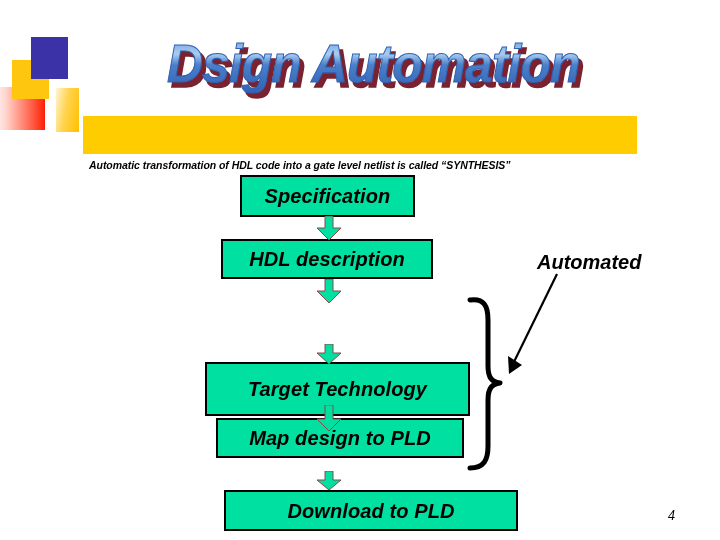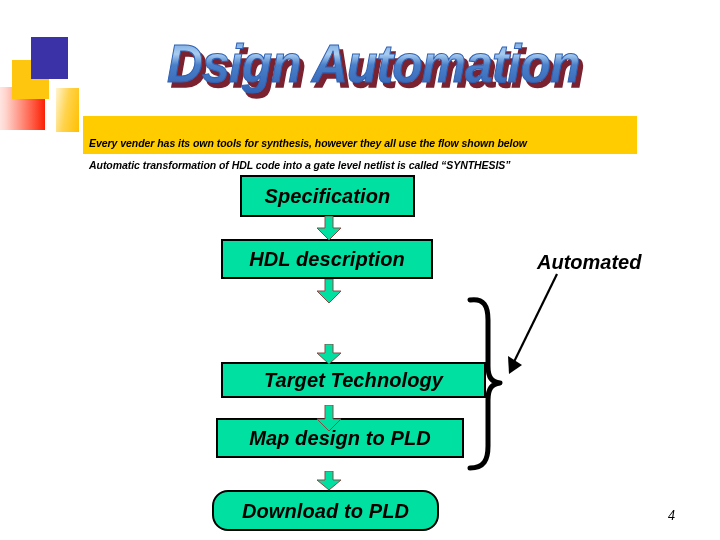--- a/index.html
+++ b/index.html
@@ -31,23 +31,23 @@
 
   
   .flowbox{position:absolute;background:#00e0a0;border:2px solid #000000;
            box-sizing:border-box;display:flex;align-items:center;justify-content:center;}
   .flowbox span{color:#000;font-weight:bold;font-size:20px;line-height:1;
            font-family:"Liberation Sans",sans-serif;letter-spacing:0.1px;}
 
   #box-0{left:240px;top:175px;width:175px;height:42px;text-align:center;}
   #box-1{left:221px;top:239px;width:212px;height:40px;}
   #box-2{left:205px;top:303px;width:264px;height:42px;}
-  #box-3{left:205px;top:362px;width:265px;height:36px;margin-left:16px;}
+  #box-3{left:205px;top:362px;width:265px;height:54px;}
   #box-4{left:216px;top:418px;width:248px;height:40px;}
-  #box-5{left:212px;top:490px;width:227px;height:41px;border-radius:16px;}
+  #box-5{left:224px;top:490px;width:294px;height:41px;}
 
   
   .conn{position:absolute;}
   .conn svg{display:block;}
 
   
   #brace{position:absolute;left:466px;top:294px;width:42px;height:178px;}
   #brace svg{display:block;overflow:visible;}
 
   
@@ -81,21 +81,20 @@
           <stop offset="100%" stop-color="#2f62b4"></stop>
         </linearGradient>
       </defs>
       <text x="4" y="47" font-family="'Liberation Sans',sans-serif" font-size="50" font-weight="bold" transform="scale(1.0,1.08)" style="letter-spacing:-1px" fill="#7a2230" stroke="#7a2230" stroke-width="1.5">Dsign Automation</text>
       <text x="0" y="43" font-family="'Liberation Sans',sans-serif" font-size="50" font-weight="bold" transform="scale(1.0,1.08)" style="letter-spacing:-1px" fill="url(#wa-grad)" stroke="#2f62b4" stroke-width="1">Dsign Automation</text>
     </svg>
   </div>
 
   <div id="banner">
     <div class="bline l1">Automatic transformation of HDL code into a gate level netlist is called “SYNTHESIS”</div>
-    <div class="bline l2">Every vender has its own tools for synthesis,  however they all use the flow shown below</div>
   </div>
 
   <div class="flowbox" id="box-0">
     <span>Specification</span>
   </div>
   <div class="flowbox" id="box-1">
     <span>HDL description</span>
   </div>
   <div class="flowbox" id="box-3">
     <span>Target Technology</span>

